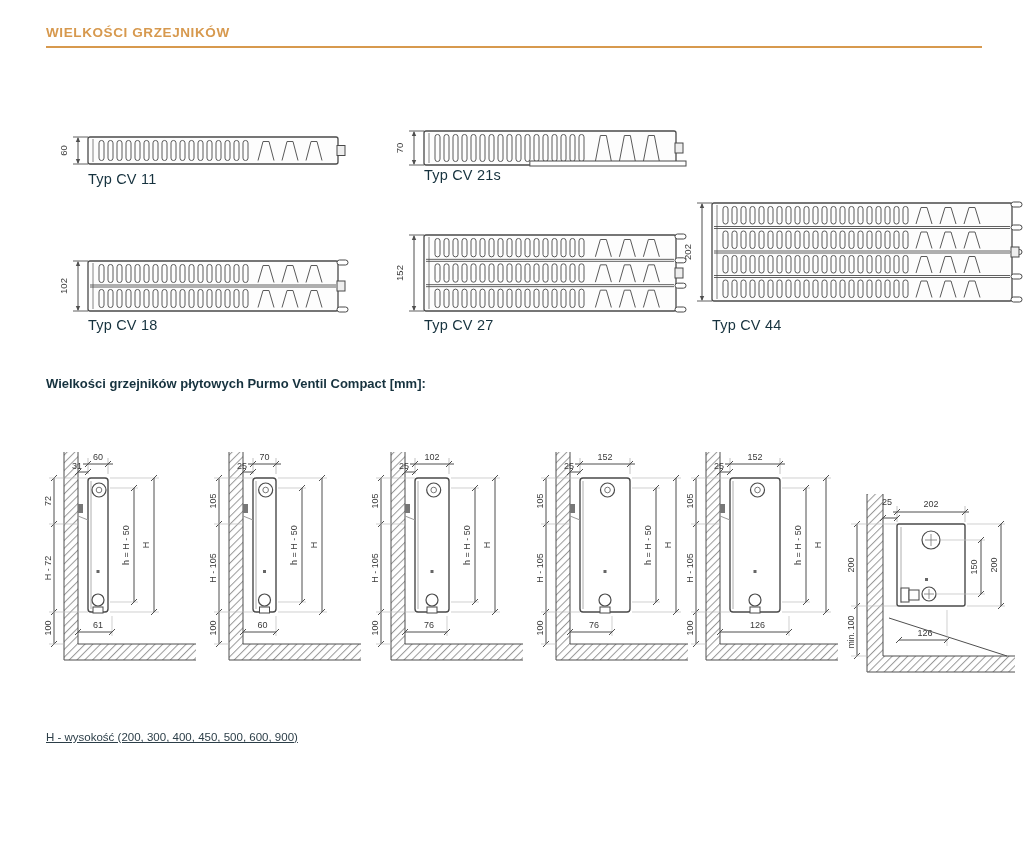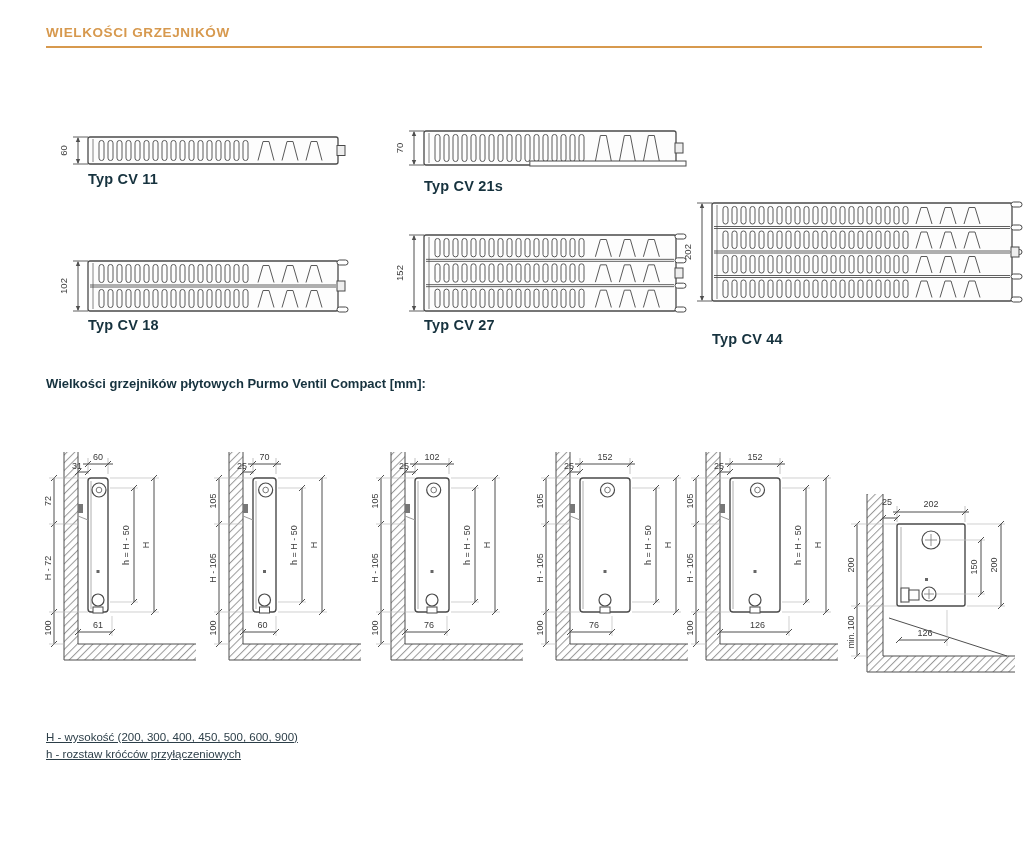--- a/index.html
+++ b/index.html
@@ -1,21 +1,21 @@
 <!DOCTYPE html>
 <html><head>
 <meta charset="utf-8">
 <style>
   html,body{margin:0;padding:0;background:#fff;}
   .page{position:relative;width:1027px;height:850px;background:#ffffff;
         font-family:"Liberation Sans",sans-serif;overflow:hidden;padding-left:24px;}
   .title{position:absolute;left:46px;top:25px;font-size:13.5px;font-weight:bold;
          letter-spacing:.6px;color:#D7994E;}
   .rule{position:absolute;left:46px;top:46px;width:936px;height:2px;background:#D7994E;}
-  .typ{position:absolute;font-size:14.5px;font-weight:bold;color:#16323E;letter-spacing:.2px;}
+  .typ{position:absolute;font-size:14.5px;font-weight:normal;color:#16323E;letter-spacing:.2px;}
   .subtitle{position:absolute;left:46px;top:376px;font-size:13px;font-weight:bold;color:#16323E;}
   .tv,.sv,.cn{position:absolute;}
   .footnotes{position:absolute;left:46px;top:731px;font-size:11.5px;color:#2C3E48;text-decoration:underline;}
   .footnotes div{margin-bottom:5px;}
   svg text{font-family:"Liberation Sans",sans-serif;}
 </style>
 </head>
 <body>
 
 <div class="page">
@@ -332,24 +332,24 @@
         <path d="M 284 101.5 L 289 85 L 295 85 L 300 101.5" fill="none" stroke="#5a5a5a" stroke-width="1"></path>
         <rect x="331" y="6" width="11" height="5" rx="2.5" fill="#fff" stroke="#4a4a4a" stroke-width="1"></rect>
         <rect x="331" y="29" width="11" height="5" rx="2.5" fill="#fff" stroke="#4a4a4a" stroke-width="1"></rect>
         <rect x="331" y="53.5" width="11" height="5" rx="2.5" fill="#fff" stroke="#4a4a4a" stroke-width="1"></rect>
         <rect x="331" y="78" width="11" height="5" rx="2.5" fill="#fff" stroke="#4a4a4a" stroke-width="1"></rect>
         <rect x="331" y="101" width="11" height="5" rx="2.5" fill="#fff" stroke="#4a4a4a" stroke-width="1"></rect>
         <rect x="331" y="51" width="8" height="10" fill="#eee" stroke="#4a4a4a" stroke-width="1"></rect>
       </svg></div>
 
   <div class="typ" style="left:88px;top:171px">Typ CV 11</div>
-  <div class="typ" style="left:424px;top:178px">Typ CV 21s</div>
+  <div class="typ" style="left:424px;top:167px">Typ CV 21s</div>
   <div class="typ" style="left:88px;top:317px">Typ CV 18</div>
   <div class="typ" style="left:424px;top:317px">Typ CV 27</div>
-  <div class="typ" style="left:712px;top:331px">Typ CV 44</div>
+  <div class="typ" style="left:712px;top:317px">Typ CV 44</div>
 
   <div class="subtitle">Wielkości grzejników płytowych Purmo Ventil Compact [mm]:</div>
 
   <div class="sv" id="sv0" style="left:44px;top:420px"><svg width="158" height="252" viewBox="0 0 158 252">
         <defs>
           <pattern id="hs0" width="5.5" height="5.5" patternUnits="userSpaceOnUse" patternTransform="rotate(45)">
             <line x1="0.5" y1="0" x2="0.5" y2="5.5" stroke="#999" stroke-width="1"></line>
           </pattern>
         </defs>
         <rect x="20" y="32" width="14" height="208" fill="url(#hs0)"></rect>
@@ -709,15 +709,14 @@
         <text x="154" y="117" fill="#3a3a3a" font-size="9" text-anchor="middle" transform="rotate(-90 154 117)">200</text>
         <line x1="104" y1="162" x2="104" y2="198" stroke="#bbb" stroke-width="0.7"></line>
         <line x1="56" y1="192" x2="104" y2="192" stroke="#4f4f4f" stroke-width="1"></line>
         <line x1="53" y1="195" x2="59" y2="189" stroke="#4f4f4f" stroke-width="1"></line>
         <line x1="101" y1="195" x2="107" y2="189" stroke="#4f4f4f" stroke-width="1"></line>
         <text x="82" y="188" fill="#3a3a3a" font-size="9" text-anchor="middle">126</text>
       </svg></div>
 
   <div class="footnotes">
     <div>H - wysokość (200, 300, 400, 450, 500, 600, 900)</div>
-    <div>h - rozstaw króćców przyłączeniowych</div>
   </div>
 </div>
 
 </body></html>

